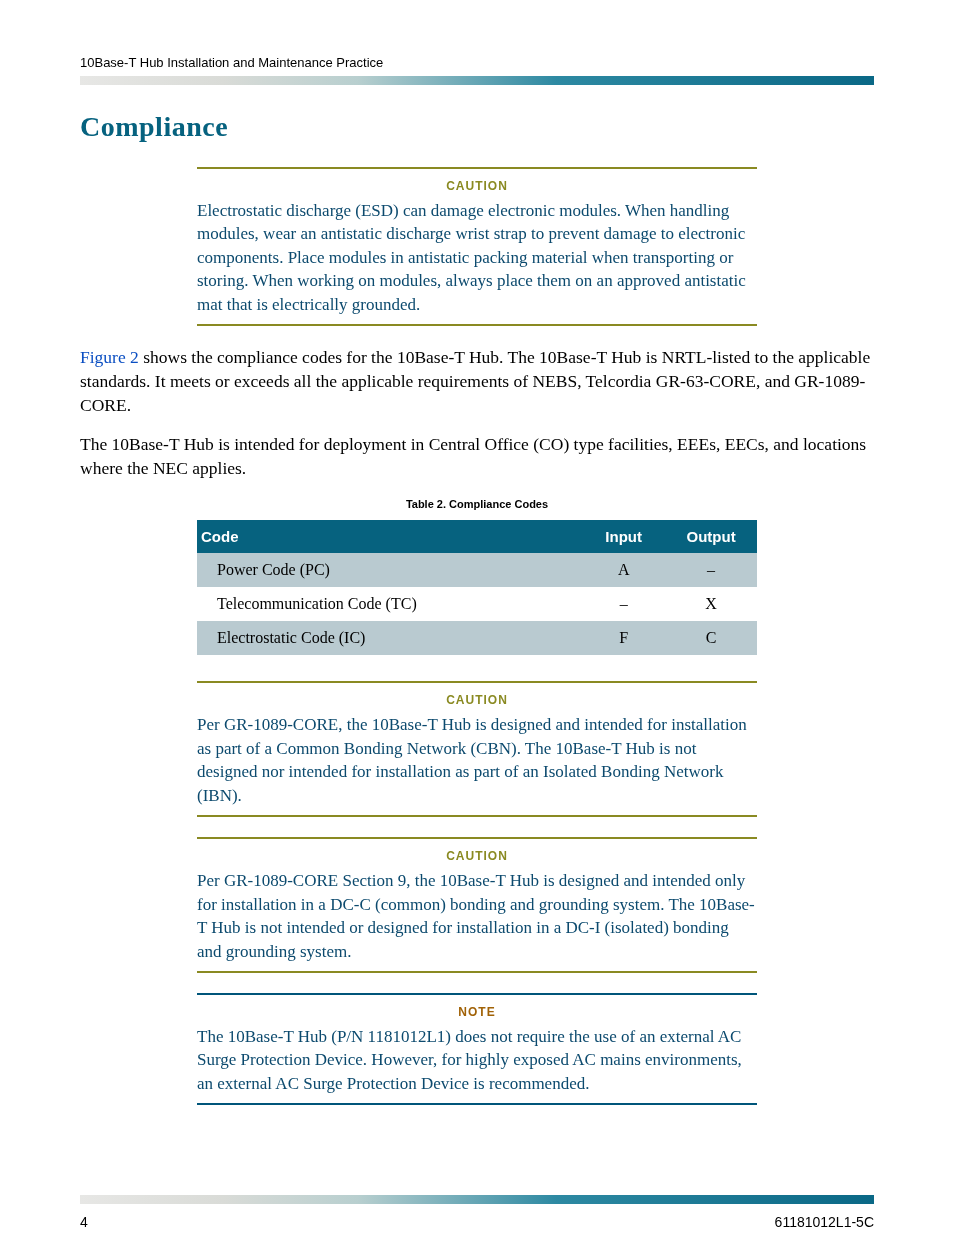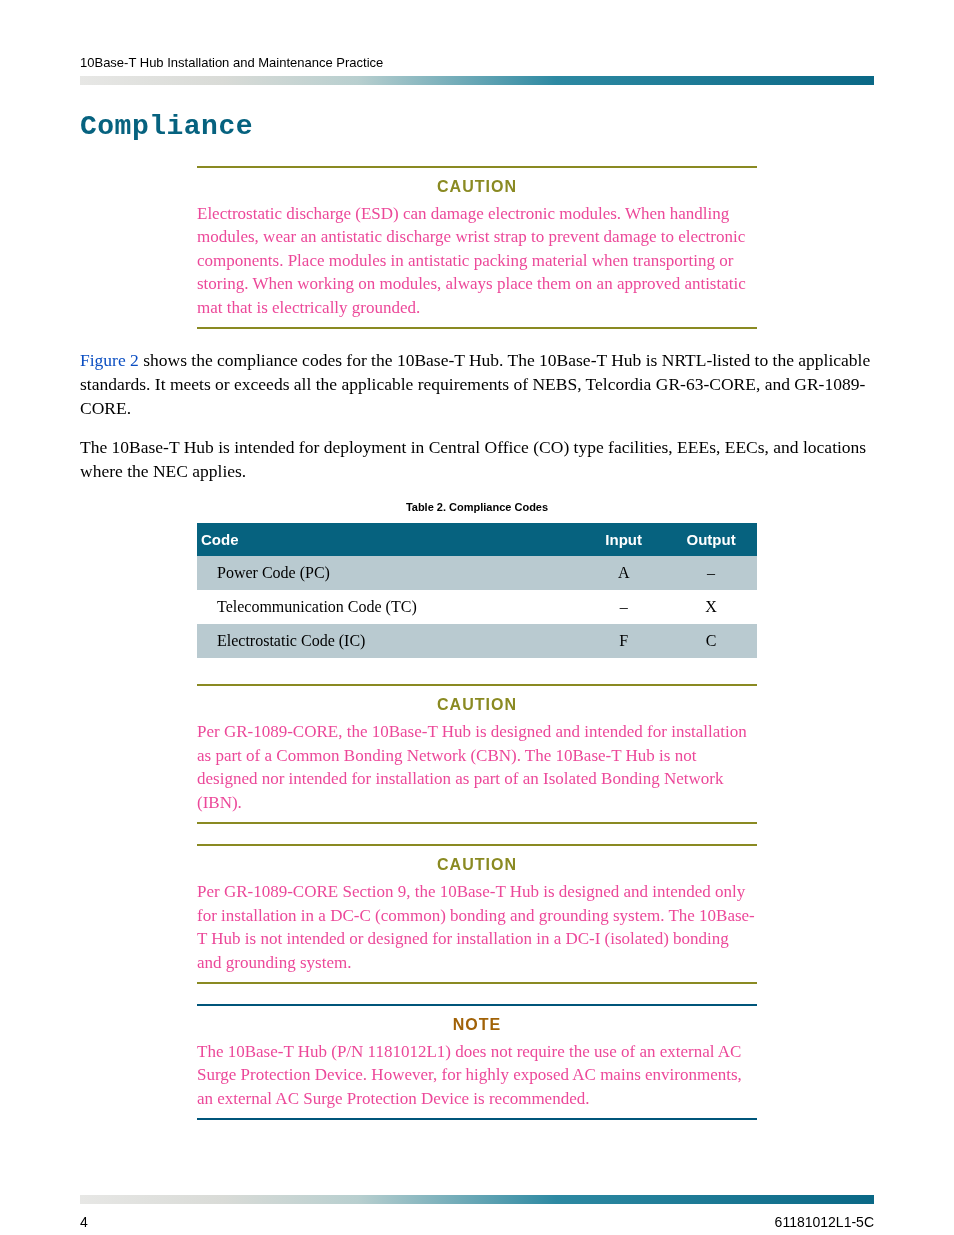--- a/index.html
+++ b/index.html
@@ -37,49 +37,49 @@
     width:calc(100% - 160px);
   }
   .footer{
     position:absolute;
     left:80px;right:80px;bottom:24px;
     font-family:Arial,Helvetica,sans-serif;
     font-size:14px;
     display:flex;justify-content:space-between;
   }
   h1.section{
-    font-family:Liberation Mono, monospace;
+    font-family:Liberation Serif, serif;
     font-weight:900;
     font-size:28px;
     color:#06627f;
     margin:26px 0 24px 0;
     letter-spacing:0.5px;
   }
   .callout{
     margin:0 auto 20px auto;
     width:560px;
     border-top:2px solid #8a8a22;
     border-bottom:2px solid #8a8a22;
     padding:6px 0 8px 0;
   }
   .callout .label{
     text-align:center;
     font-family:Arial,Helvetica,sans-serif;
     font-weight:900;
-    font-size:16px;
+    font-size:12px;
     color:#8a8a22;
     letter-spacing:1px;
     margin:4px 0 6px 0;
   }
   .callout.note .label{color:#a16207;}
   .callout.note{border-color:#00557a;}
   .callout .body{
     font-size:17px;
     line-height:1.38;
-    color:#ec4899;
+    color:#0c4a6e;
     font-family:Georgia,'Times New Roman',serif;
   }
   p.body{
     font-size:17.5px;
     line-height:1.35;
     margin:16px 0 10px 0;
   }
   .figref{color:#0a4ec2;}
   .table-wrap{
     width:560px;margin:18px auto 26px auto;

